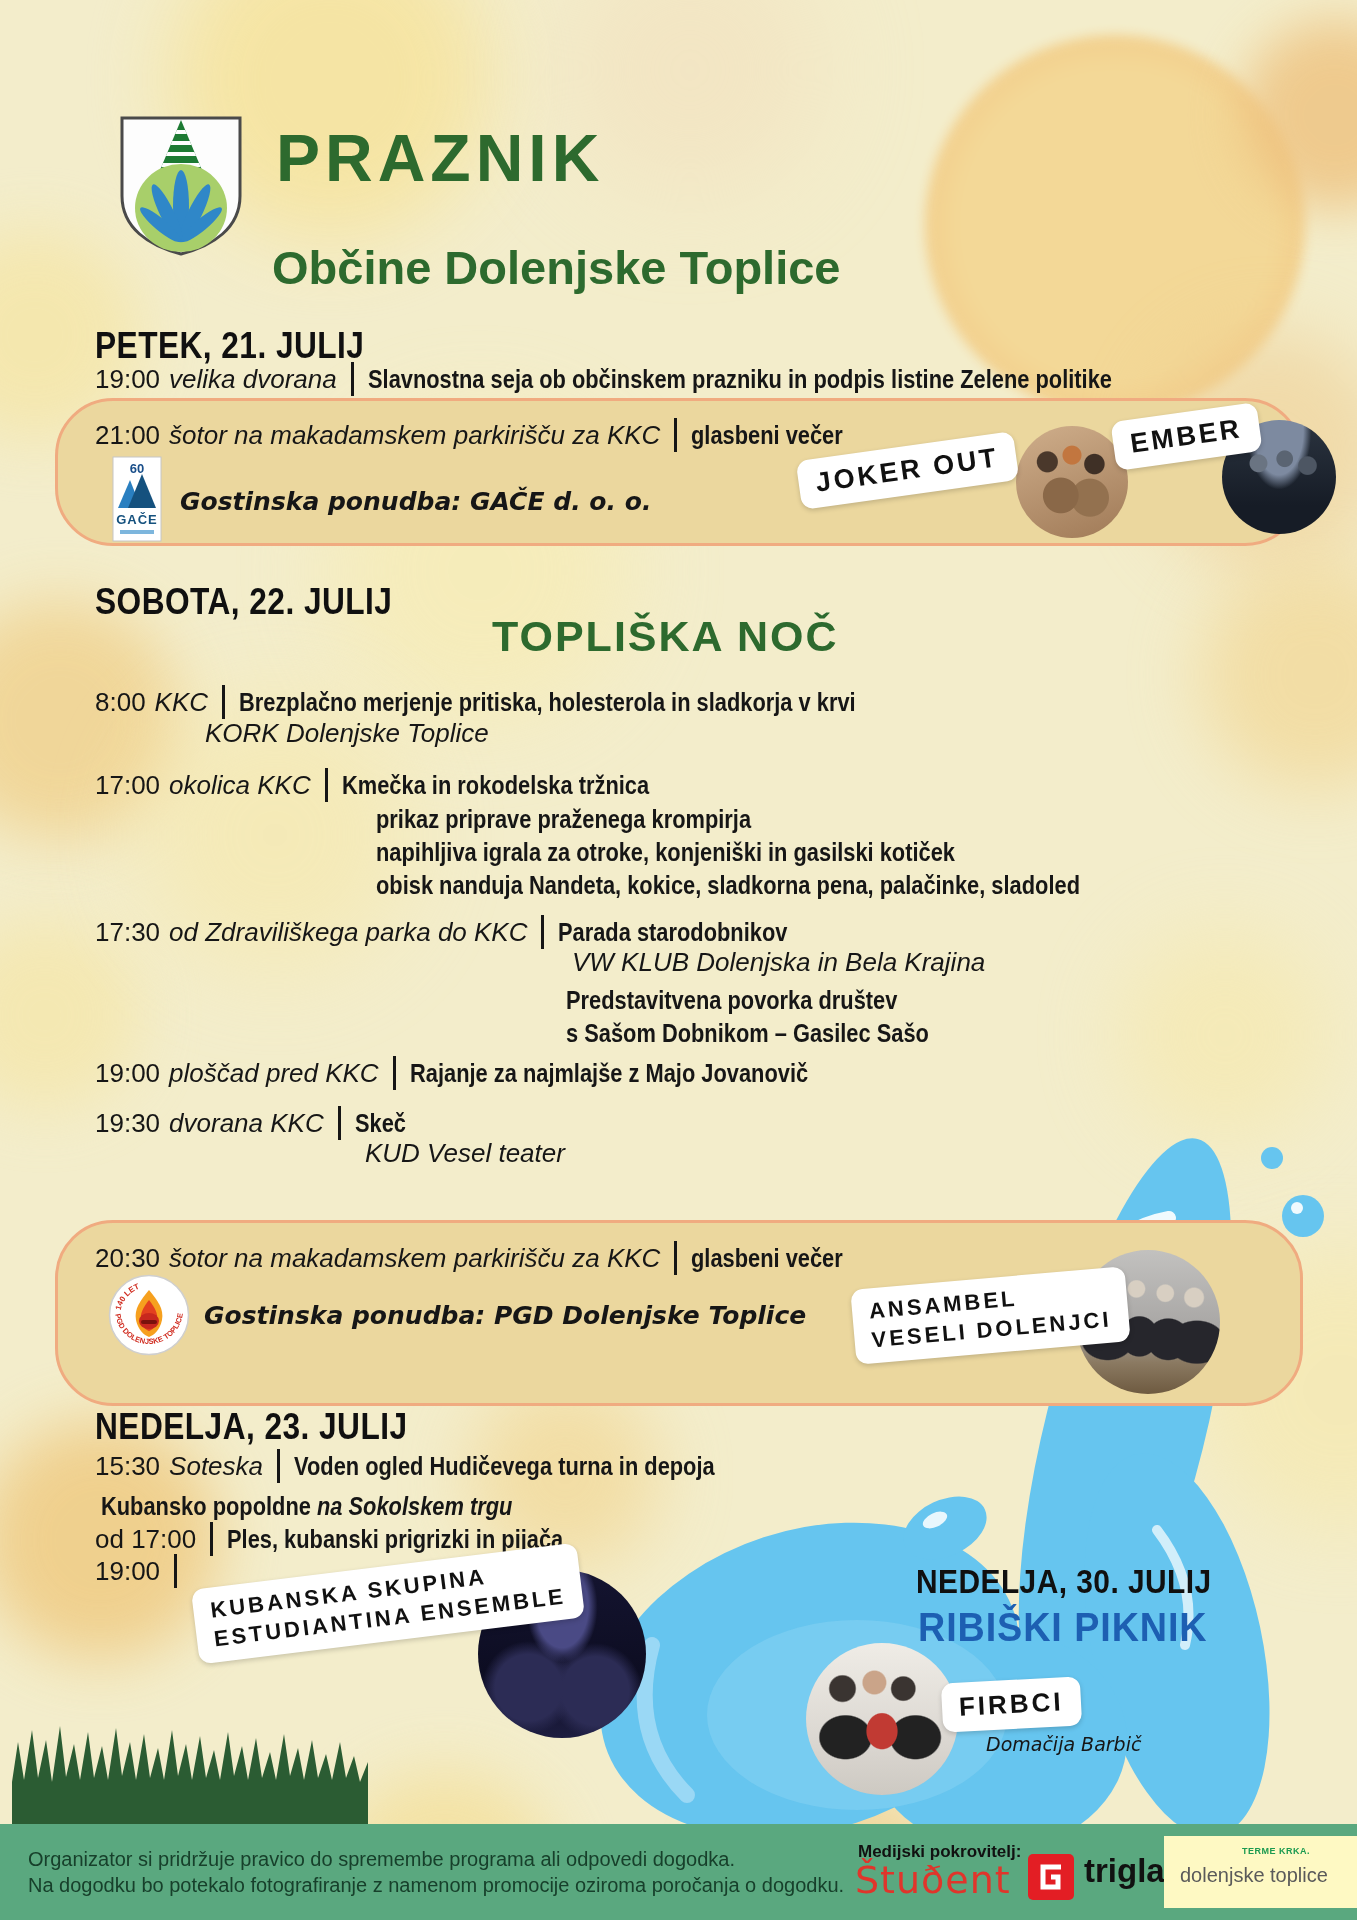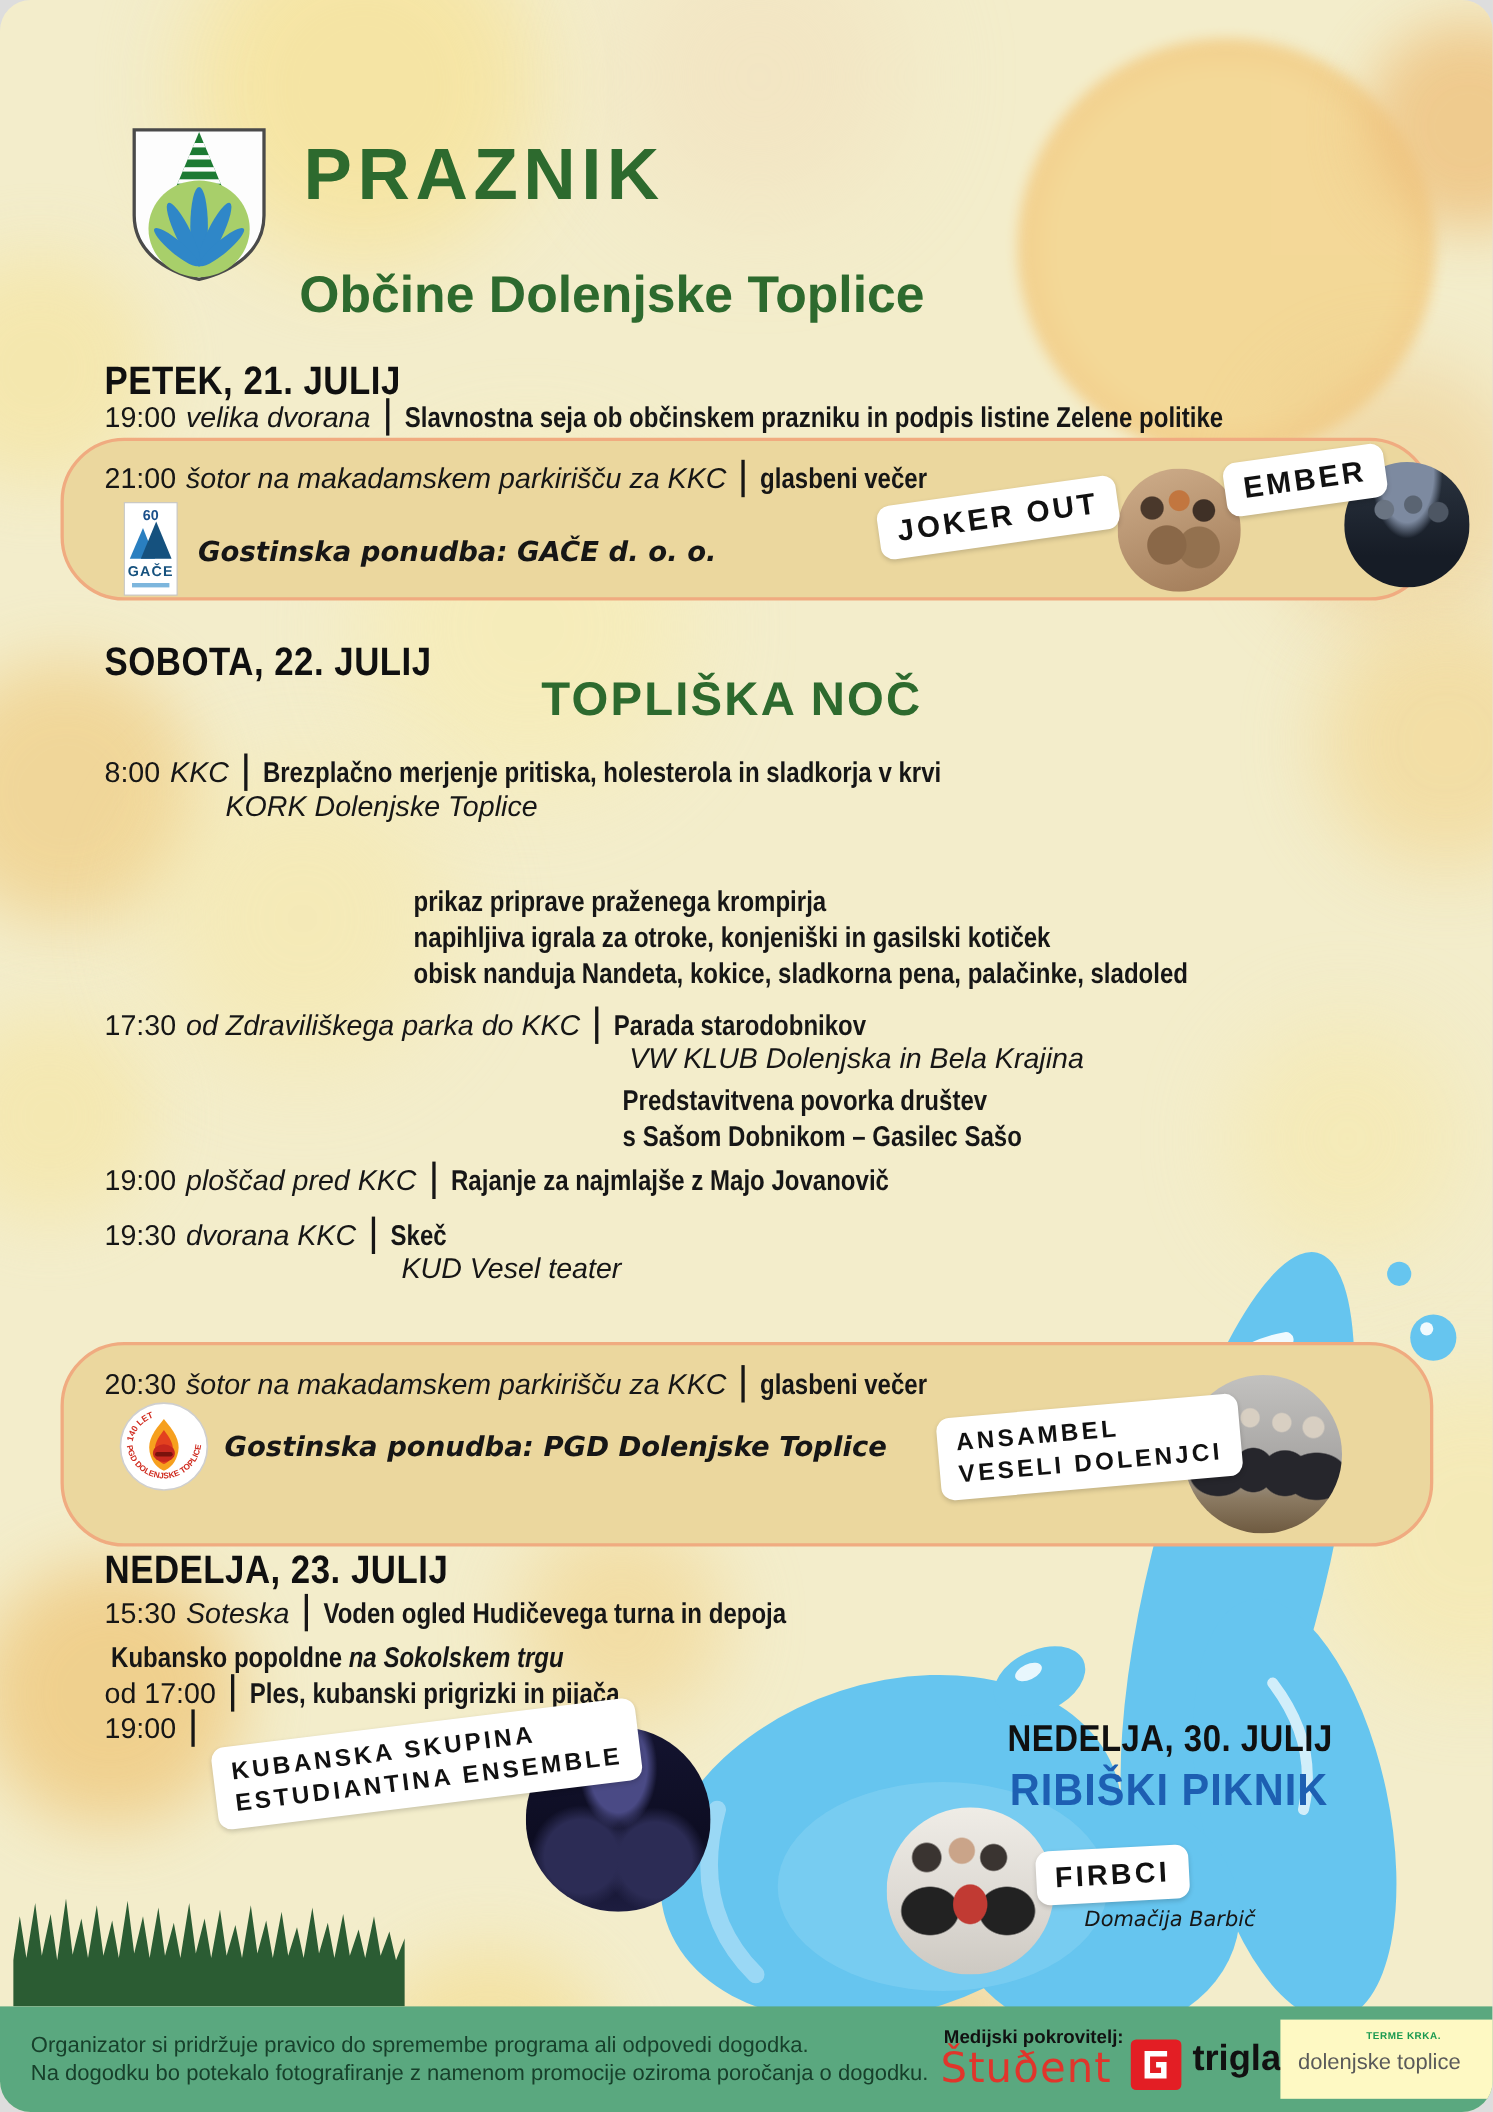--- a/index.html
+++ b/index.html
@@ -1,17 +1,17 @@
 <!DOCTYPE html>
 <html><head>
 <meta charset="utf-8">
 <title>Praznik Občine Dolenjske Toplice</title>
 <style>
   html,body{margin:0;padding:0;background:#ddd;}
-  .poster{position:relative;width:1357px;height:1920px;margin:0 auto;background:#f3edcb;overflow:hidden;font-family:"Liberation Sans",sans-serif;color:#161616;border-radius:28px;}
+  .poster{position:relative;width:1357px;height:1920px;margin:0 auto;background:#f3edcb;overflow:hidden;font-family:"Liberation Sans",sans-serif;color:#161616;}
   .bokeh{position:absolute;border-radius:50%;z-index:0;pointer-events:none;}
   .layer{position:absolute;inset:0;z-index:2;}
   
   .day{position:absolute;font-size:36px;font-weight:900;color:#101010;white-space:nowrap;transform:scaleX(.88);transform-origin:left top;letter-spacing:.5px;}
   .green-display{position:absolute;font-weight:900;color:#2d6a2e;white-space:nowrap;}
   
   .line{position:absolute;font-size:26px;line-height:1.3;white-space:nowrap;}
   .tm{font-weight:500;}
   .loc{font-style:italic;font-weight:400;margin-left:9px;}
   .sep{display:inline-block;width:3px;height:34px;background:#161616;margin:0 14px;vertical-align:-8px;}
@@ -146,20 +146,23 @@
     <div class="photo photo-ember" style="left:1222px;top:420px;width:114px;height:114px;"></div>
 
     <div class="day" style="left:95px;top:581px;">SOBOTA, 22. JULIJ</div>
     <div class="green-display" style="left:492px;top:612px;font-size:43px;letter-spacing:2px;">TOPLIŠKA NOČ</div>
 
     <div class="line" style="left:95px;top:685px;">
       <span class="tm">8:00</span><span class="loc">KKC</span><span class="sep"></span><span class="ttl">Brezplačno merjenje pritiska, holesterola in sladkorja v krvi</span>
     </div>
     <div class="line subi" style="left:205px;top:717px;">KORK Dolenjske Toplice</div>
 
+    <div class="line" style="left:95px;top:768px;">
+      <span class="tm">17:00</span><span class="loc">okolica KKC</span><span class="sep"></span><span class="ttl">Kmečka in rokodelska tržnica</span>
+    </div>
     <div class="line" style="left:376px;top:803px;"><span class="subb">prikaz priprave praženega krompirja</span></div>
     <div class="line" style="left:376px;top:836px;"><span class="subb">napihljiva igrala za otroke, konjeniški in gasilski kotiček</span></div>
     <div class="line" style="left:376px;top:869px;"><span class="subb">obisk nanduja Nandeta, kokice, sladkorna pena, palačinke, sladoled</span></div>
 
     <div class="line" style="left:95px;top:915px;">
       <span class="tm">17:30</span><span class="loc">od Zdraviliškega parka do KKC</span><span class="sep"></span><span class="ttl">Parada starodobnikov</span>
     </div>
     <div class="line subi" style="left:572px;top:946px;">VW KLUB Dolenjska in Bela Krajina</div>
     <div class="line" style="left:566px;top:984px;"><span class="subb">Predstavitvena povorka društev</span></div>
     <div class="line" style="left:566px;top:1017px;"><span class="subb">s Sašom Dobnikom – Gasilec Sašo</span></div>

